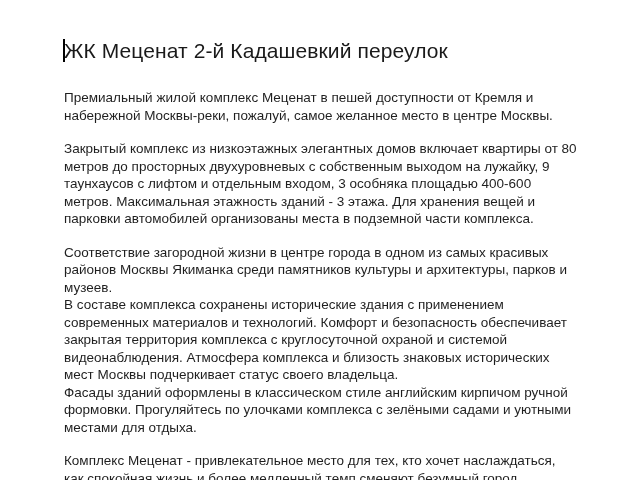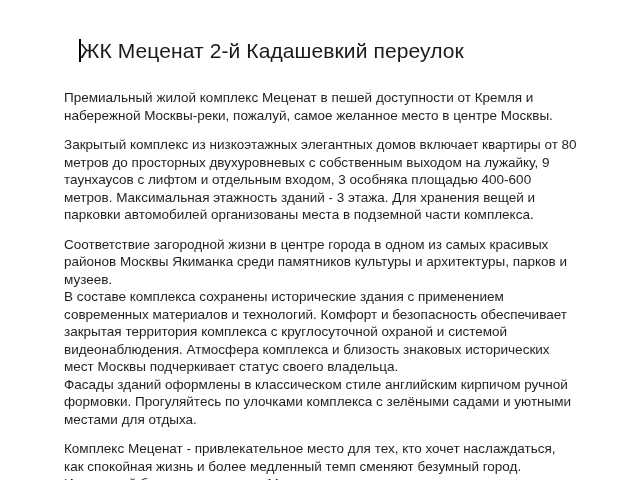--- a/index.html
+++ b/index.html
@@ -15,37 +15,37 @@
     position: relative;
   }
   .doc-area {
     position: absolute;
     left: 64px;
     top: 38px;
     width: 513px;
   }
   .doc-title {
     position: relative;
-    margin: 0 0 25px 16px;
+    margin: 0 0 25px 0;
     font-size: 21px;
     line-height: 26px;
     font-weight: 400;
     color: #1a1a1a;
     letter-spacing: 0.1px;
   }
   .text-caret {
     position: absolute;
     left: -1px;
     top: 1px;
     width: 1.5px;
     height: 23px;
     background: #000000;
   }
   .doc-paragraph {
-    margin: 8px 0 12px 0;
+    margin: 16px 0 12px 0;
     font-size: 13.5px;
     line-height: 17.5px;
     color: #1f1f1f;
     white-space: pre-line;
   }
 </style>
 </head>
 <body>
 
 <div class="doc-area">

